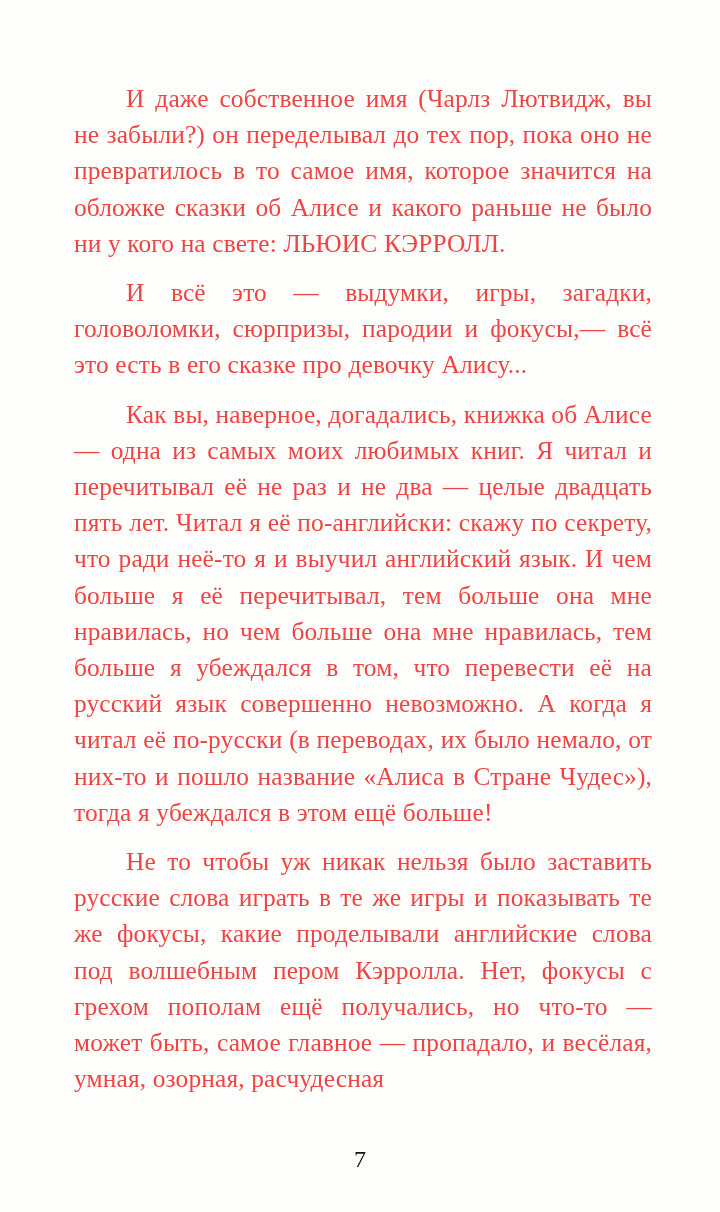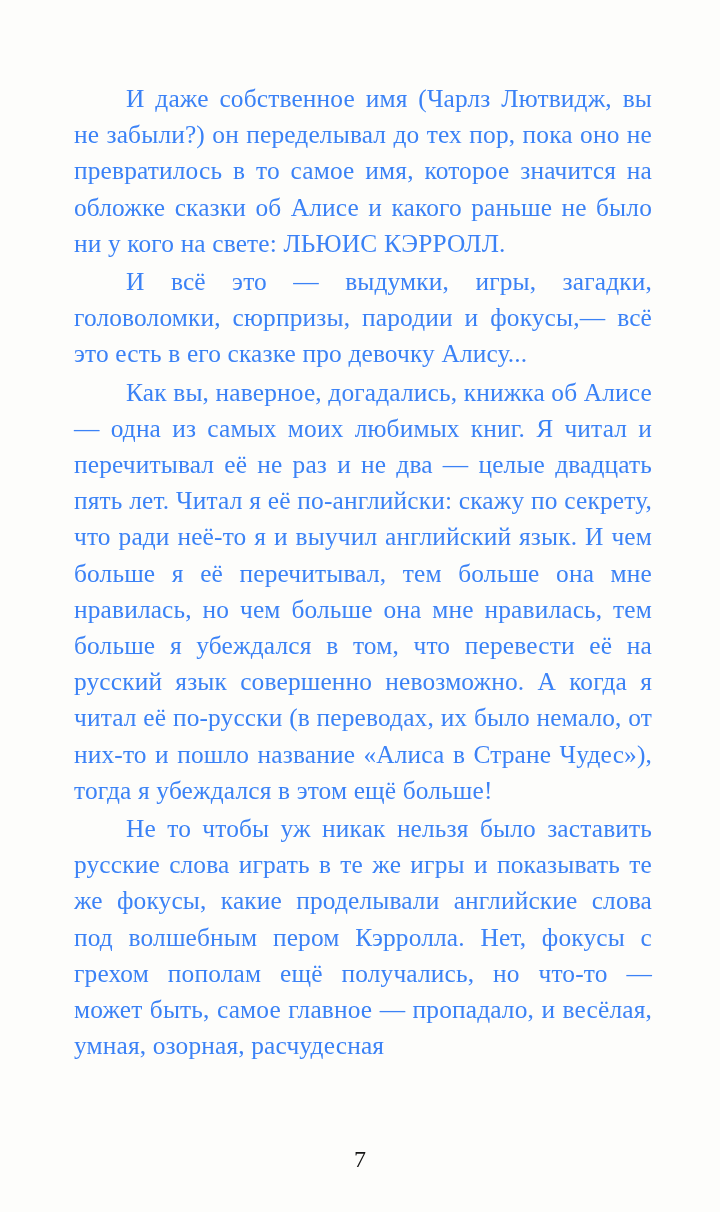--- a/index.html
+++ b/index.html
@@ -29,25 +29,25 @@
     top: 80px;
     width: 578px;
   }
   .para {
     margin: 0;
     font-size: 25.4px;
     line-height: 36.2px;
     text-align: justify;
     text-indent: 2.05em;
     letter-spacing: 0.15px;
-    color: #3b82f6;
+    color: #ef4444;
     -webkit-font-smoothing: antialiased;
   }
   .para + .para {
-    margin-top: 2px;
+    margin-top: 13px;
   }
   .page-number {
     position: absolute;
     left: 0;
     top: 1145px;
     width: 720px;
     text-align: center;
     font-size: 24px;
     line-height: 28px;
     color: #141414;

